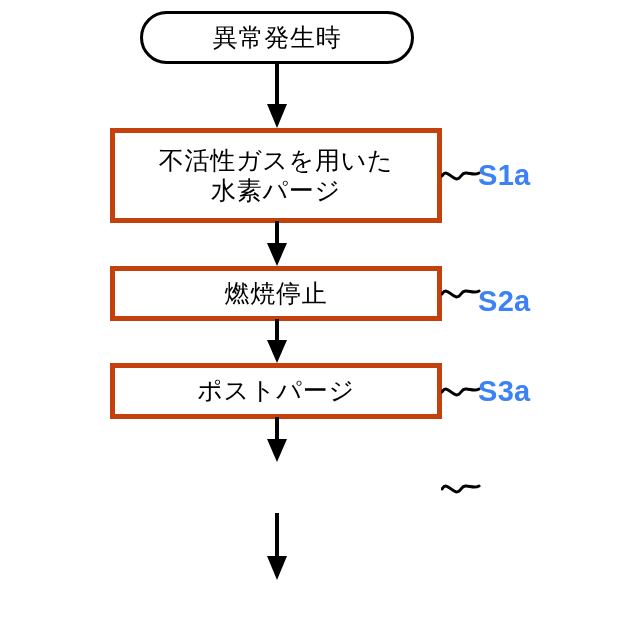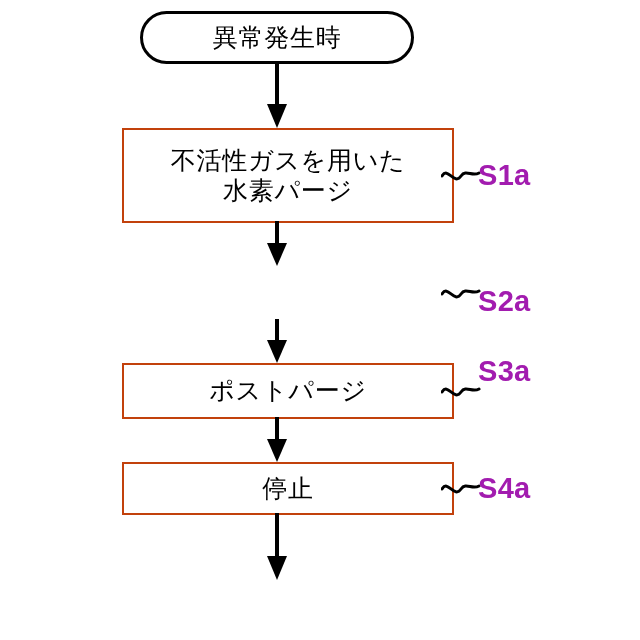--- a/index.html
+++ b/index.html
@@ -24,36 +24,35 @@
     justify-content: center;
     text-align: center;
     color: #000000;
     background: #ffffff;
   }
   .terminal {
     border: 3px solid #000000;
     border-radius: 999px;
   }
   .process {
-    border: 2px solid #c2410c;
+    border: 5px solid #c2410c;
     border-radius: 0;
-    margin-left: 12px;
   }
   .node-label {
     font-size: 25px;
     line-height: 1.18;
     letter-spacing: 0.03em;
     white-space: pre-line;
     color: #000000;
   }
   .step-tag {
     position: absolute;
     font-size: 29px;
     font-weight: 700;
-    color: #a21caf;
+    color: #3b82f6;
     letter-spacing: 0.01em;
     font-family: "Liberation Sans", "DejaVu Sans", sans-serif;
   }
   .squiggle {
     position: absolute;
   }
   .connector {
     position: absolute;
   }
 </style>
@@ -78,50 +77,49 @@
   <svg class="squiggle" style="left:441px; top:162px; width:40px; height:26px;" viewBox="0 0 40 26">
     <path d="M1,14 C7,4 13,24 20,14 C25,7 31,15 38,11" stroke="#000000" stroke-width="3" fill="none" stroke-linecap="round"></path>
   </svg>
   <div class="step-tag" style="left:478px; top:159px;">S1a</div>
 
   <svg class="connector" style="left:262px; top:221px; width:30px; height:47px;" viewBox="0 0 30 47">
     <line x1="15" y1="0" x2="15" y2="30" stroke="#000000" stroke-width="4"></line>
     <polygon points="15,45 5,22 25,22" fill="#000000"></polygon>
   </svg>
 
+  <div class="node process" style="left:110px; top:266px; width:332px; height:55px;">
+    <span class="node-label">燃焼停止</span>
+  </div>
   <svg class="squiggle" style="left:441px; top:280px; width:40px; height:26px;" viewBox="0 0 40 26">
     <path d="M1,14 C7,4 13,24 20,14 C25,7 31,15 38,11" stroke="#000000" stroke-width="3" fill="none" stroke-linecap="round"></path>
   </svg>
   <div class="step-tag" style="left:478px; top:285px;">S2a</div>
 
   <svg class="connector" style="left:262px; top:319px; width:30px; height:46px;" viewBox="0 0 30 46">
     <line x1="15" y1="0" x2="15" y2="29" stroke="#000000" stroke-width="4"></line>
     <polygon points="15,44 5,21 25,21" fill="#000000"></polygon>
   </svg>
 
   <div class="node process" style="left:110px; top:363px; width:332px; height:56px;text-align:right;">
     <span class="node-label">ポストパージ</span>
   </div>
   <svg class="squiggle" style="left:441px; top:378px; width:40px; height:26px;" viewBox="0 0 40 26">
     <path d="M1,14 C7,4 13,24 20,14 C25,7 31,15 38,11" stroke="#000000" stroke-width="3" fill="none" stroke-linecap="round"></path>
   </svg>
-  <div class="step-tag" style="left:478px; top:355px;">S3a</div>
+  <div class="step-tag" style="left:478px; top:375px;">S3a</div>
 
   <svg class="connector" style="left:262px; top:417px; width:30px; height:47px;" viewBox="0 0 30 47">
     <line x1="15" y1="0" x2="15" y2="30" stroke="#000000" stroke-width="4"></line>
     <polygon points="15,45 5,22 25,22" fill="#000000"></polygon>
   </svg>
 
-  <div class="node process" style="left:110px; top:462px; width:332px; height:53px;">
-    <span class="node-label">停止</span>
-  </div>
   <svg class="squiggle" style="left:441px; top:475px; width:40px; height:26px;" viewBox="0 0 40 26">
     <path d="M1,14 C7,4 13,24 20,14 C25,7 31,15 38,11" stroke="#000000" stroke-width="3" fill="none" stroke-linecap="round"></path>
   </svg>
-  <div class="step-tag" style="left:478px; top:472px;">S4a</div>
 
   <svg class="connector" style="left:262px; top:513px; width:30px; height:69px;" viewBox="0 0 30 69">
     <line x1="15" y1="0" x2="15" y2="51" stroke="#000000" stroke-width="4"></line>
     <polygon points="15,67 5,43 25,43" fill="#000000"></polygon>
   </svg>
 
 
 </div>
 
 </body></html>

